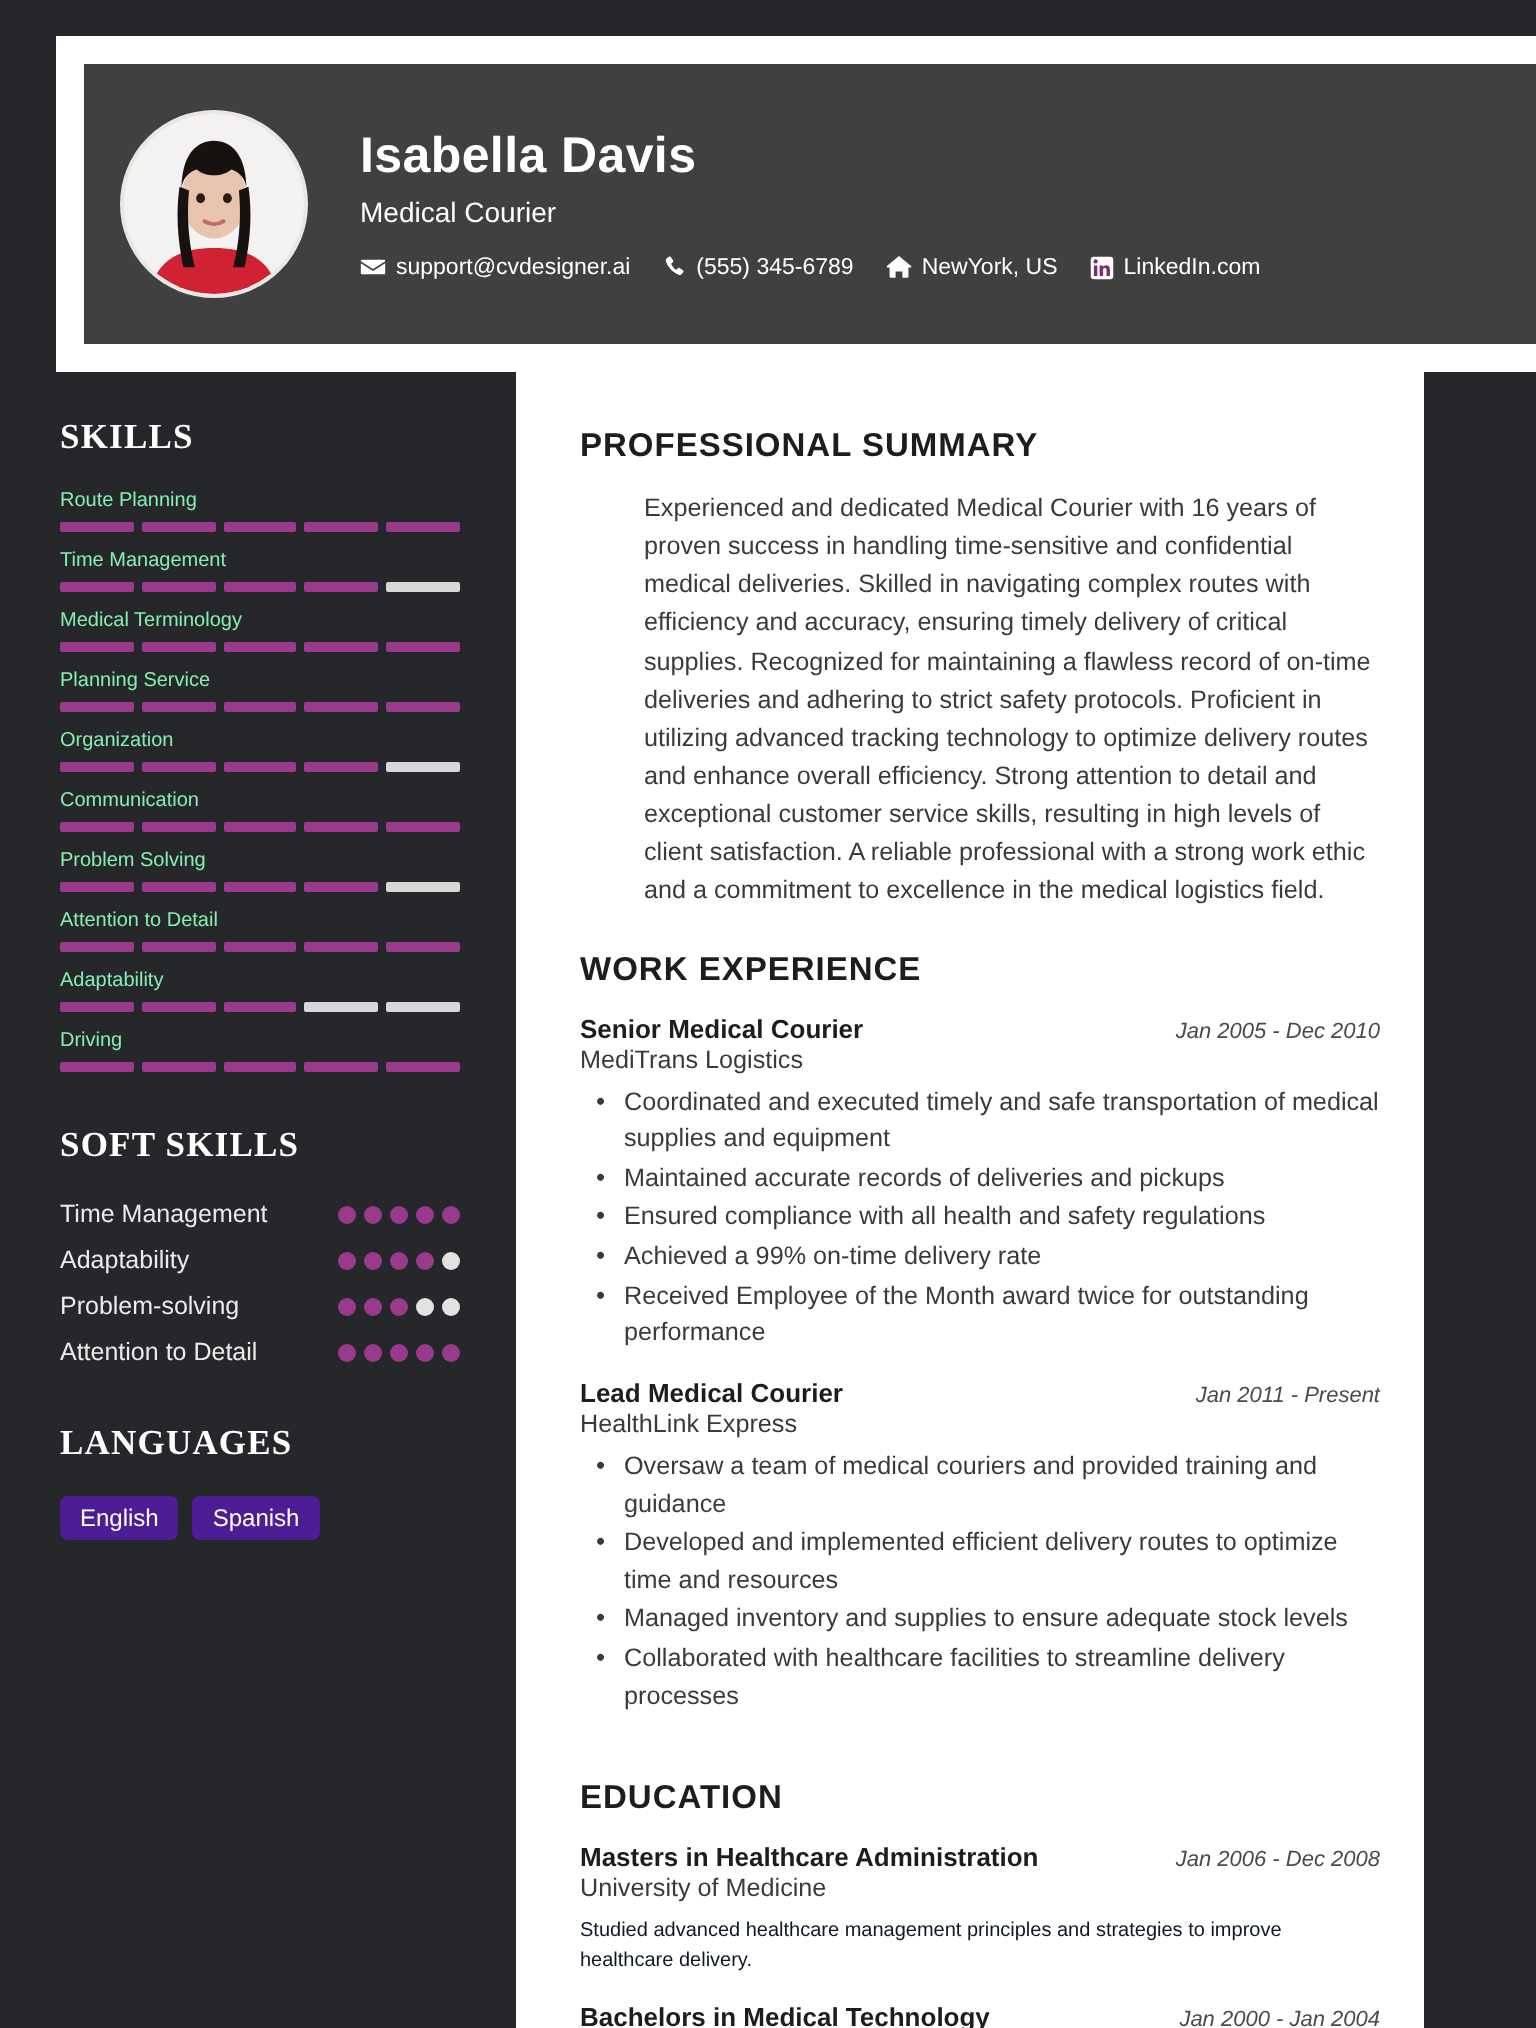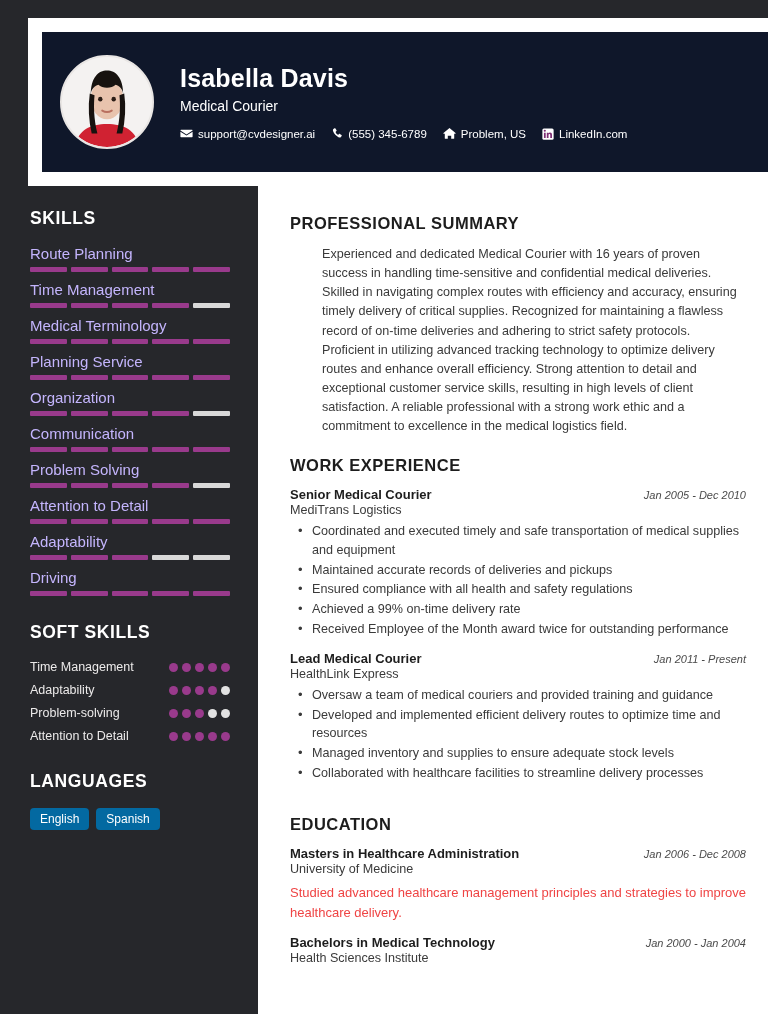--- a/index.html
+++ b/index.html
@@ -13,21 +13,21 @@
 
   
   .header-wrap {
     position: absolute; left: 28px; top: 18px;
     width: 740px; height: 168px;
     background: #ffffff;
     padding: 14px 0 14px 14px;
   }
   .header-banner {
     width: 726px; height: 140px;
-    background: #0f172a;
+    background: #404040;
     display: flex; align-items: center;
     padding-left: 18px;
   }
   .avatar {
     width: 94px; height: 94px; border-radius: 50%;
     background: #f2f0ef;
     flex: 0 0 94px;
     position: relative; overflow: hidden;
     border: 2px solid #e9e6e4;
   }
@@ -45,65 +45,65 @@
   
   .sidebar {
     position: absolute; left: 0; top: 194px;
     width: 258px; height: 820px;
     background: #26272b;
     padding: 14px 28px 0 30px;
     color: #ffffff;
   }
   .side-head {
     font-size: 17.5px; font-weight: bold; letter-spacing: .6px;
-    color: #ffffff; margin-bottom: 16px;
+    color: #ffffff; margin-bottom: 16px; font-family: Liberation Serif, serif;
   }
   .side-head.second { margin-top: 26px; }
   .side-head.third  { margin-top: 26px; }
 
   .skill { margin-bottom: 9px; }
-  .skill-name { font-size: 15px; color: #c4b5fd; margin-bottom: 5px; }
+  .skill-name { font-size: 10px; color: #86efac; margin-bottom: 5px; }
   .bar { display: flex; gap: 4px; }
   .seg { height: 5px; flex: 1 1 0; border-radius: 1px; background: #d8d8d8; }
   .seg.on { background: #993a8c; }
 
   .soft { display: flex; align-items: center; margin-bottom: 6px; }
   .soft-name { font-size: 12.5px; color: #eceaea; width: 112px; line-height: 1.35; }
   .dots { display: flex; gap: 4px; margin-left: auto; }
   .dot { width: 9px; height: 9px; border-radius: 50%; background: #e2e2e2; }
   .dot.on { background: #993a8c; }
 
   .langs { display: flex; gap: 7px; flex-wrap: wrap; }
   .lang-chip {
-    background: #0369a1; color: #ffffff; font-size: 12px;
+    background: #4c1d95; color: #ffffff; font-size: 12px;
     padding: 4px 10px; border-radius: 4px;
   }
 
   
   .main {
     position: absolute; left: 258px; top: 186px;
-    width: 510px; height: 828px;
+    width: 454px; height: 828px;
     background: #ffffff;
     padding: 28px 22px 0 32px;
     color: #333333;
     overflow: hidden;
   }
   .sec-head {
     font-size: 16.5px; font-weight: bold; color: #1d1d1d;
     letter-spacing: .5px; margin-bottom: 12px;
   }
   .summary { font-size: 12.6px; line-height: 1.52; color: #3a3a3a; margin-left: 32px; }
   .sec-gap { height: 20px; }
 
   .entry { margin-bottom: 13px; }
   .entry-top { display: flex; align-items: baseline; justify-content: space-between; gap: 18px; }
   .entry-role { font-size: 13px; font-weight: bold; color: #1d1d1d; }
   .entry-date { font-size: 11px; font-style: italic; color: #4a4a4a; white-space: nowrap; }
   .entry-org { font-size: 12.6px; color: #3a3a3a; margin-top: 1px; margin-bottom: 5px; }
-  .entry-desc { font-size: 13px; color: #ef4444; line-height: 1.5; margin-top: 7px; }
+  .entry-desc { font-size: 10px; color: #0f172a; line-height: 1.5; margin-top: 7px; }
   ul.bullets { list-style: none; margin: 0; padding: 0; }
   ul.bullets li {
     font-size: 12.6px; color: #3a3a3a; line-height: 1.48;
     position: relative; padding-left: 22px; margin-bottom: 1px;
   }
   ul.bullets li::before {
     content: "•"; position: absolute; left: 8px; top: -1px;
     color: #3a3a3a; font-size: 13px;
   }
 </style>
@@ -154,21 +154,21 @@
             <svg width="12" height="13" viewBox="0 0 16 16" fill="#ffffff">
               <path d="M4.6 1.1c.4-.3 1-.2 1.3.2l1.5 2.3c.2.4.2.9-.2 1.2l-.9.8c-.2.2-.2.4-.1.6.5 1.1 1.6 2.6 3 3.6.2.1.5.1.6-.1l.7-.9c.3-.4.8-.5 1.2-.2l2.3 1.5c.4.3.5.9.2 1.3l-1 1.2c-.5.6-1.3.9-2 .6C8 12.3 3.7 8 2.6 4.2c-.2-.8 0-1.6.6-2.1l1.4-1z"></path>
             </svg>
             <span>(555) 345-6789</span>
           </div>
 
           <div class="contact-item">
             <svg width="13" height="13" viewBox="0 0 16 16" fill="#ffffff">
               <path d="M8 1.3 .6 7.4c-.3.3-.1.9.3.9h1.3v5.6c0 .4.3.7.7.7h3v-3.8h4.2v3.8h3c.4 0 .7-.3.7-.7V8.3h1.3c.5 0 .7-.6.3-.9L8 1.3z"></path>
             </svg>
-            <span>Problem, US</span>
+            <span>NewYork, US</span>
           </div>
 
           <div class="contact-item">
             <svg width="12" height="12" viewBox="0 0 16 16" fill="#ffffff">
               <rect x="0.5" y="0.5" width="15" height="15" rx="2" fill="#ffffff"></rect>
               <rect x="2.6" y="6.3" width="2.3" height="7" fill="#7d2d72"></rect>
               <circle cx="3.75" cy="3.6" r="1.4" fill="#7d2d72"></circle>
               <path d="M6.4 6.3h2.2v1c.4-.7 1.1-1.2 2.1-1.2 1.6 0 2.6 1 2.6 2.9v4.3h-2.3V9.4c0-.9-.4-1.4-1.1-1.4-.8 0-1.2.5-1.2 1.4v3.9H6.4z" fill="#7d2d72"></path>
             </svg>
             <span>LinkedIn.com</span>

